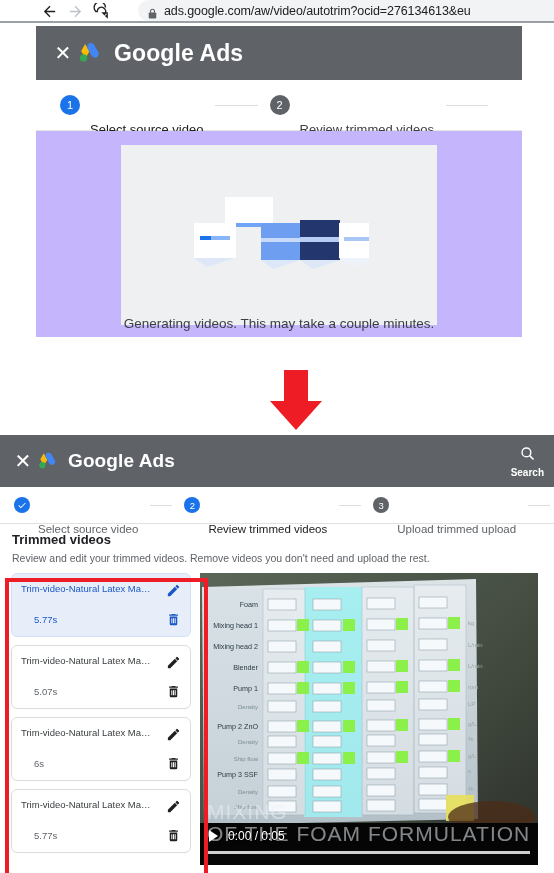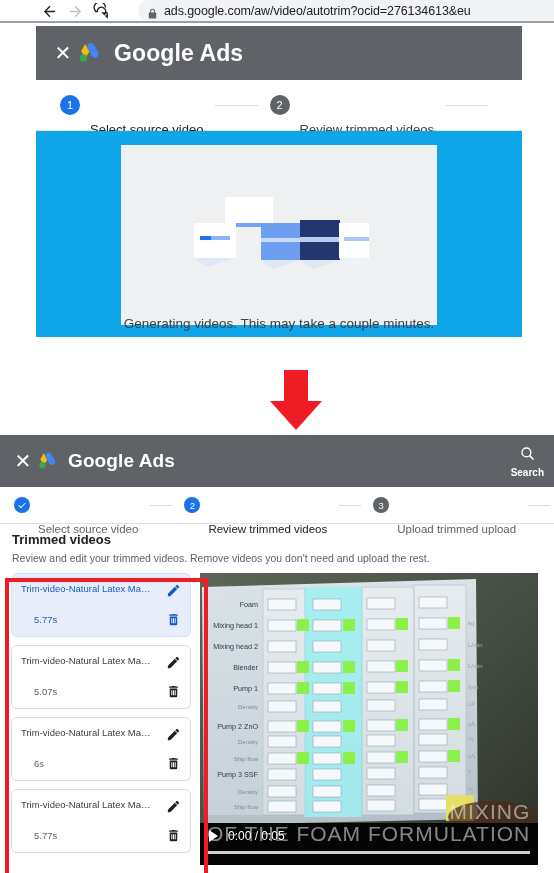--- a/index.html
+++ b/index.html
@@ -101,21 +101,21 @@
     width: 486px; height: 337px;
     background: #ffffff;
   }
   .shot-top .ga-header { height: 54px; padding-left: 14px; }
   .shot-top .ga-title { font-size: 23px; }
   .shot-top .stepper { height: 50px; padding: 0 22px 0 24px; }
   .shot-top-divider {
     height:1px; background:#e3e4e6; margin: 0;
   }
   .gen-panel {
-    height: 206px; background: #0ea5e9;
+    height: 206px; background: #c4b5fd;
     display: flex; flex-direction: column;
     align-items: center; justify-content: flex-end;
     position: relative;
   }
   .gen-inner {
     position:absolute; left:85px; top:14px; width:316px; height:180px;
     background:#eef0f2;
     display:flex; align-items:center; justify-content:center;
   }
   .gen-art { position: relative; width: 180px; height: 80px; }
@@ -186,21 +186,21 @@
   .video-card.selected .vc-name { color: #1a58c8; }
   .vc-bottom { display: flex; align-items: center; justify-content: space-between; padding-bottom: 9px; }
   .vc-dur { font-size: 9.5px; color: #5f6368; padding-left: 13px; }
   .video-card.selected .vc-dur { color: #1a58c8; }
   .ico-btn { width: 15px; height: 15px; flex: 0 0 auto; cursor: pointer; }
 
   
   .player {
     flex: 1 1 auto; margin-left: 4px; margin-right: 16px;
     height: 292px; background: #b91c1c;
-    position: relative; overflow: hidden; text-align: right;
+    position: relative; overflow: hidden;
   }
   .player-frame { position:absolute; inset:0; }
   .player-ctrl {
     position: absolute; left: 0; bottom: 18px; height: 22px;
     display: flex; align-items: center; padding-left: 9px;
     color: #fff; font-size: 12px; z-index: 6;
     text-shadow: 0 1px 2px rgba(0,0,0,.6);
   }
   .play-tri {
     width:0; height:0;

